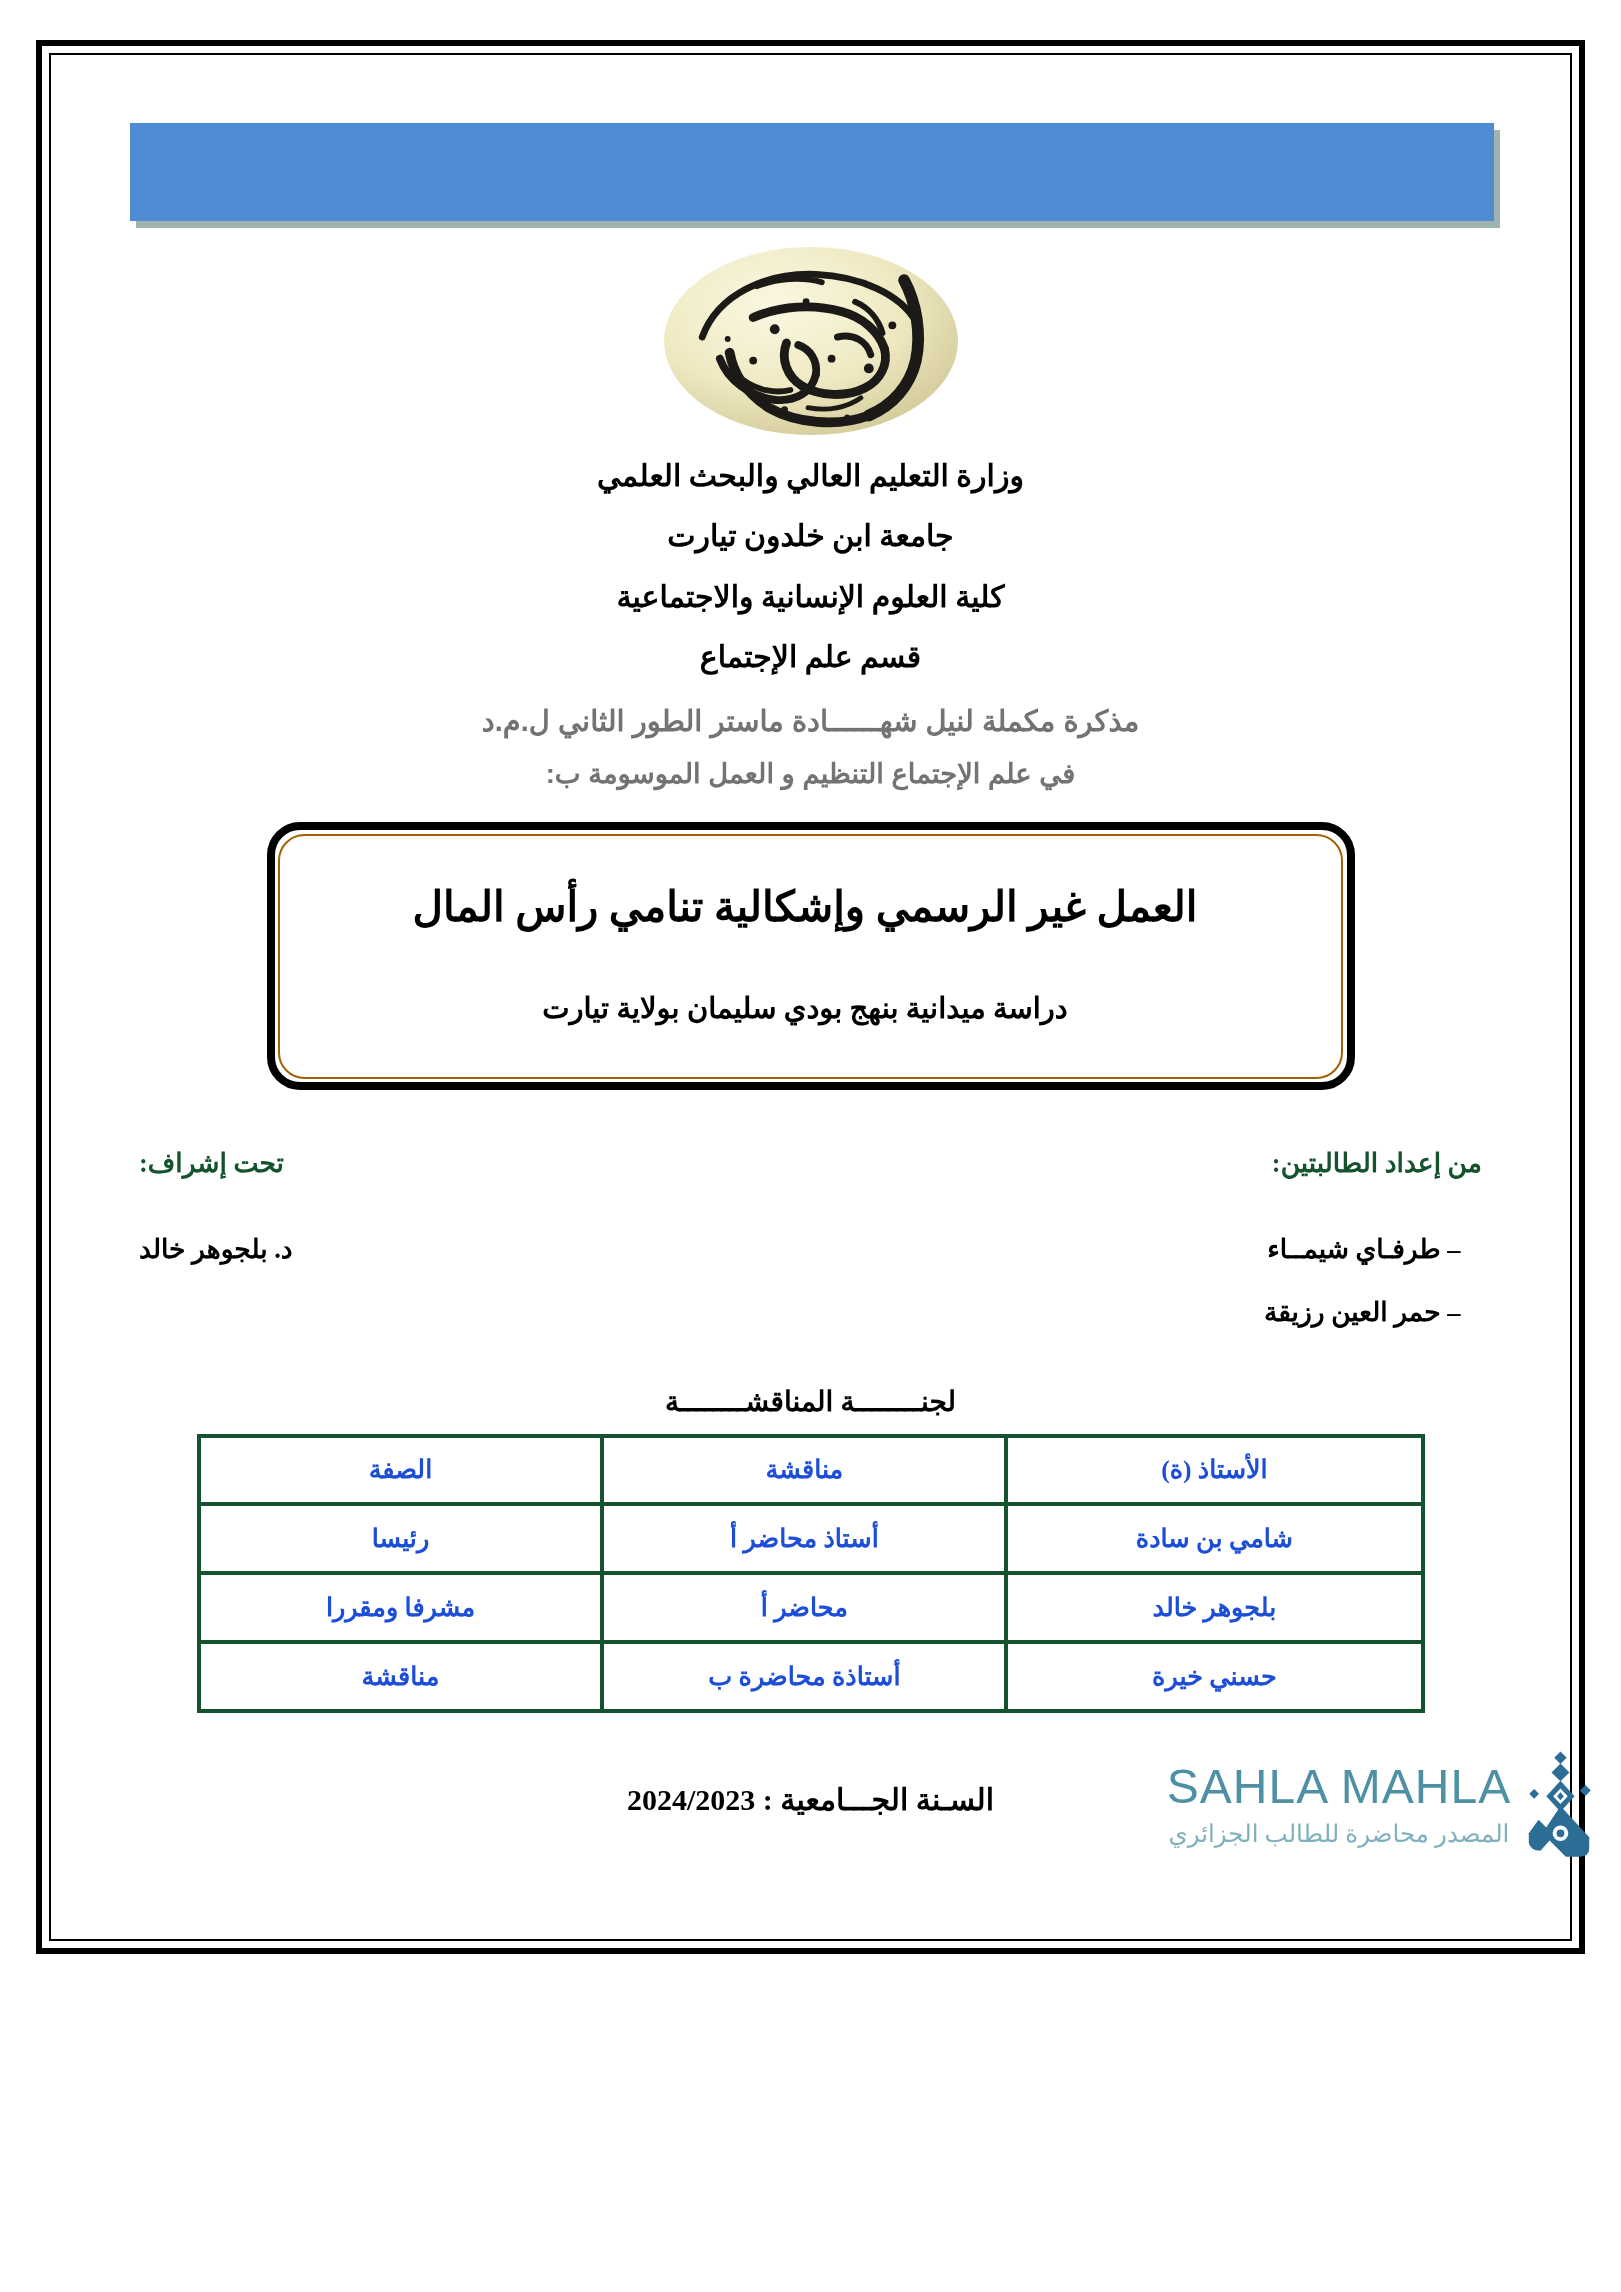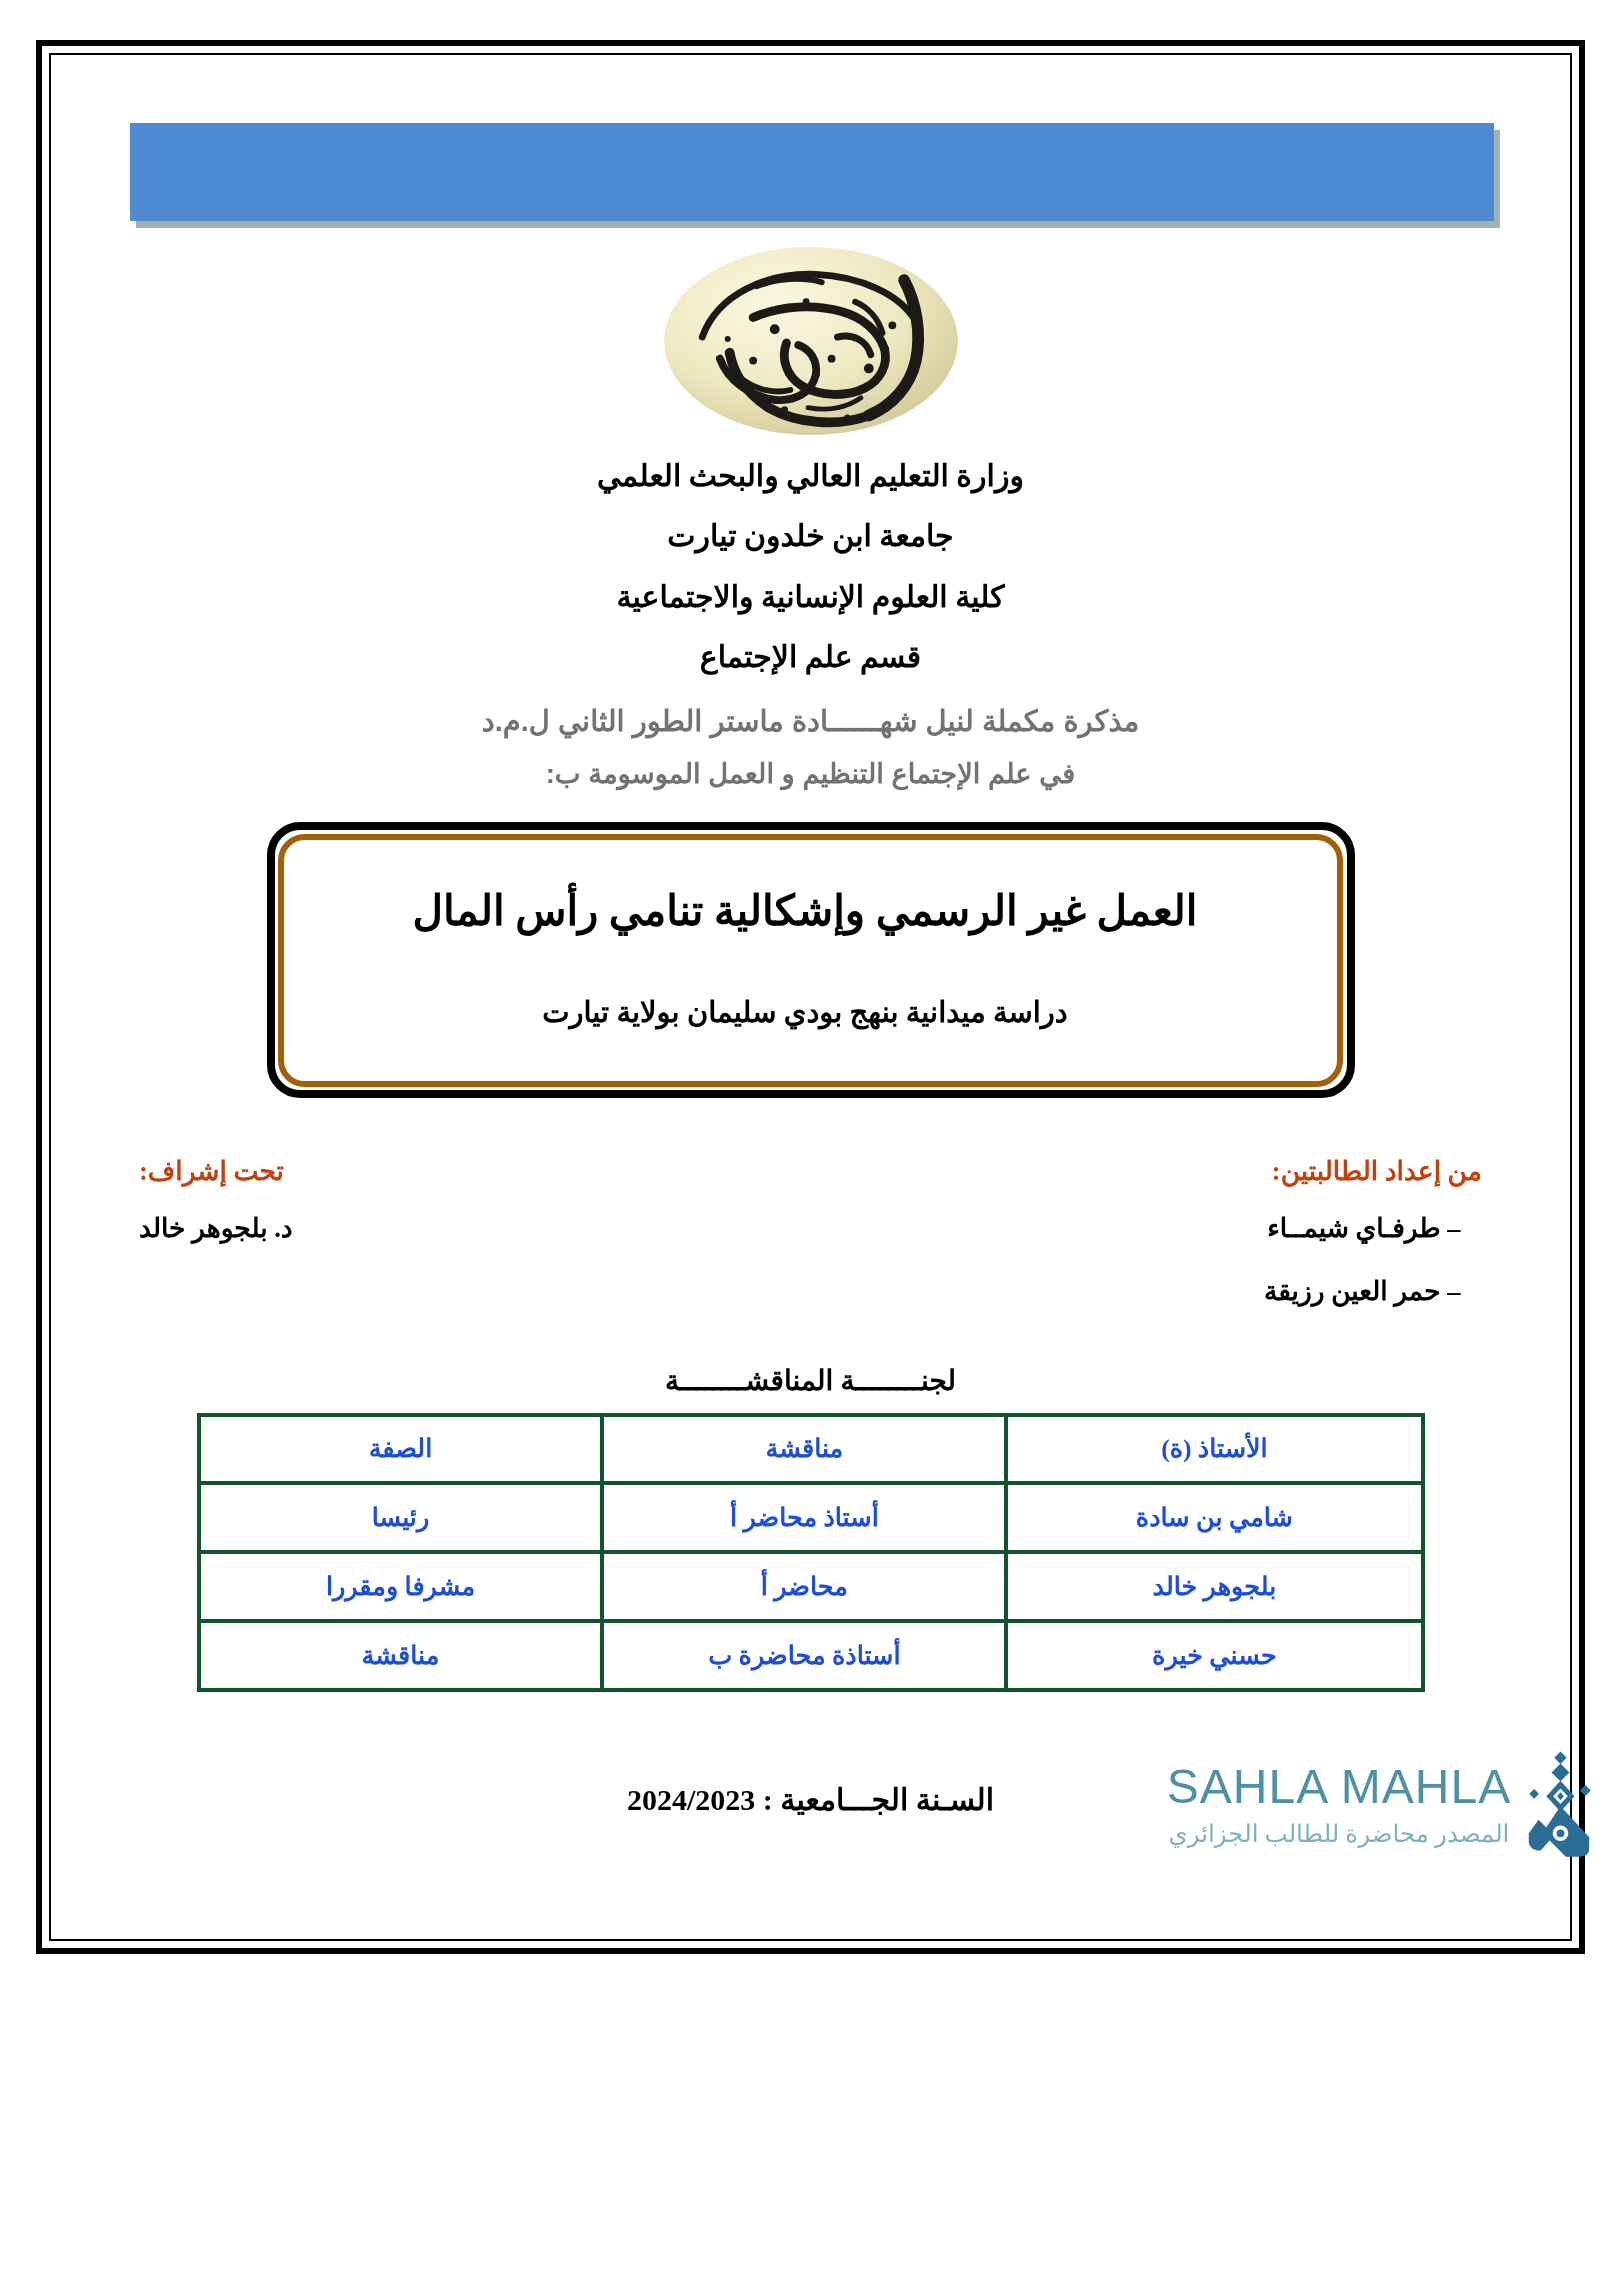--- a/index.html
+++ b/index.html
@@ -124,21 +124,21 @@
     width: 1088px;
     position: relative;
   }
   .title-box-outer {
     border: 8.8px solid #000000;
     border-radius: 33px;
     padding: 3.9px;
     box-sizing: border-box;
   }
   .title-box-inner {
-    border: 6px solid #a16207;
+    border: 2px solid #a16207;
     border-radius: 26.5px;
     box-sizing: border-box;
     padding: 45px 39px 51px 28px;
     background: #ffffff;
   }
   .main-title {
     font-family: "Liberation Serif", "DejaVu Serif", serif;
     font-weight: bold;
     font-size: 42px;
     color: #000;
@@ -164,22 +164,22 @@
   }
   .people-col {
     width: 46%;
   }
   .col-students { text-align: right; direction: rtl; }
   .col-supervisor { text-align: left; direction: rtl; }
   .people-head {
     font-family: "Liberation Serif", "DejaVu Serif", serif;
     font-weight: bold;
     font-size: 26.5px;
-    color: #c2410c;
-    margin: 0 0 25px 0;
+    color: #14532d;
+    margin: 0 0 54px 0;
   }
   .people-item {
     font-family: "Liberation Serif", "DejaVu Serif", serif;
     font-weight: bold;
     font-size: 26.5px;
     color: #000;
     margin: 0 0 31px 0;
     padding-right: 21.6px;
   }
   .col-supervisor .people-head { padding-right: 45px; }

